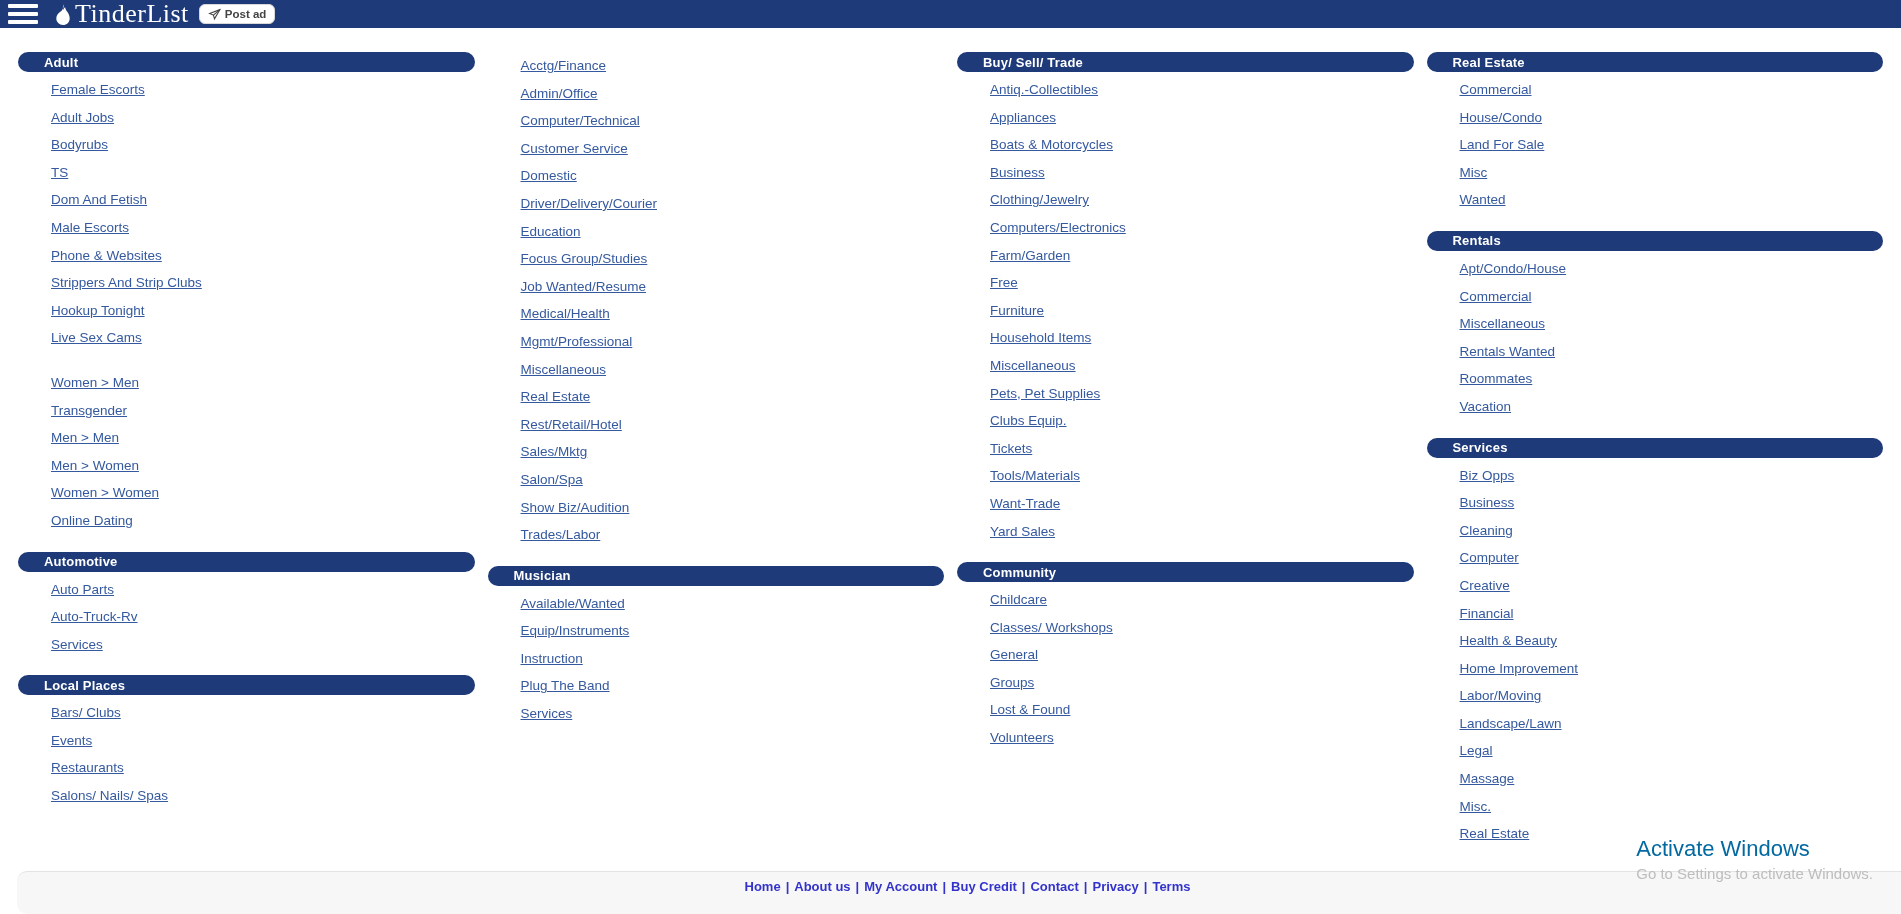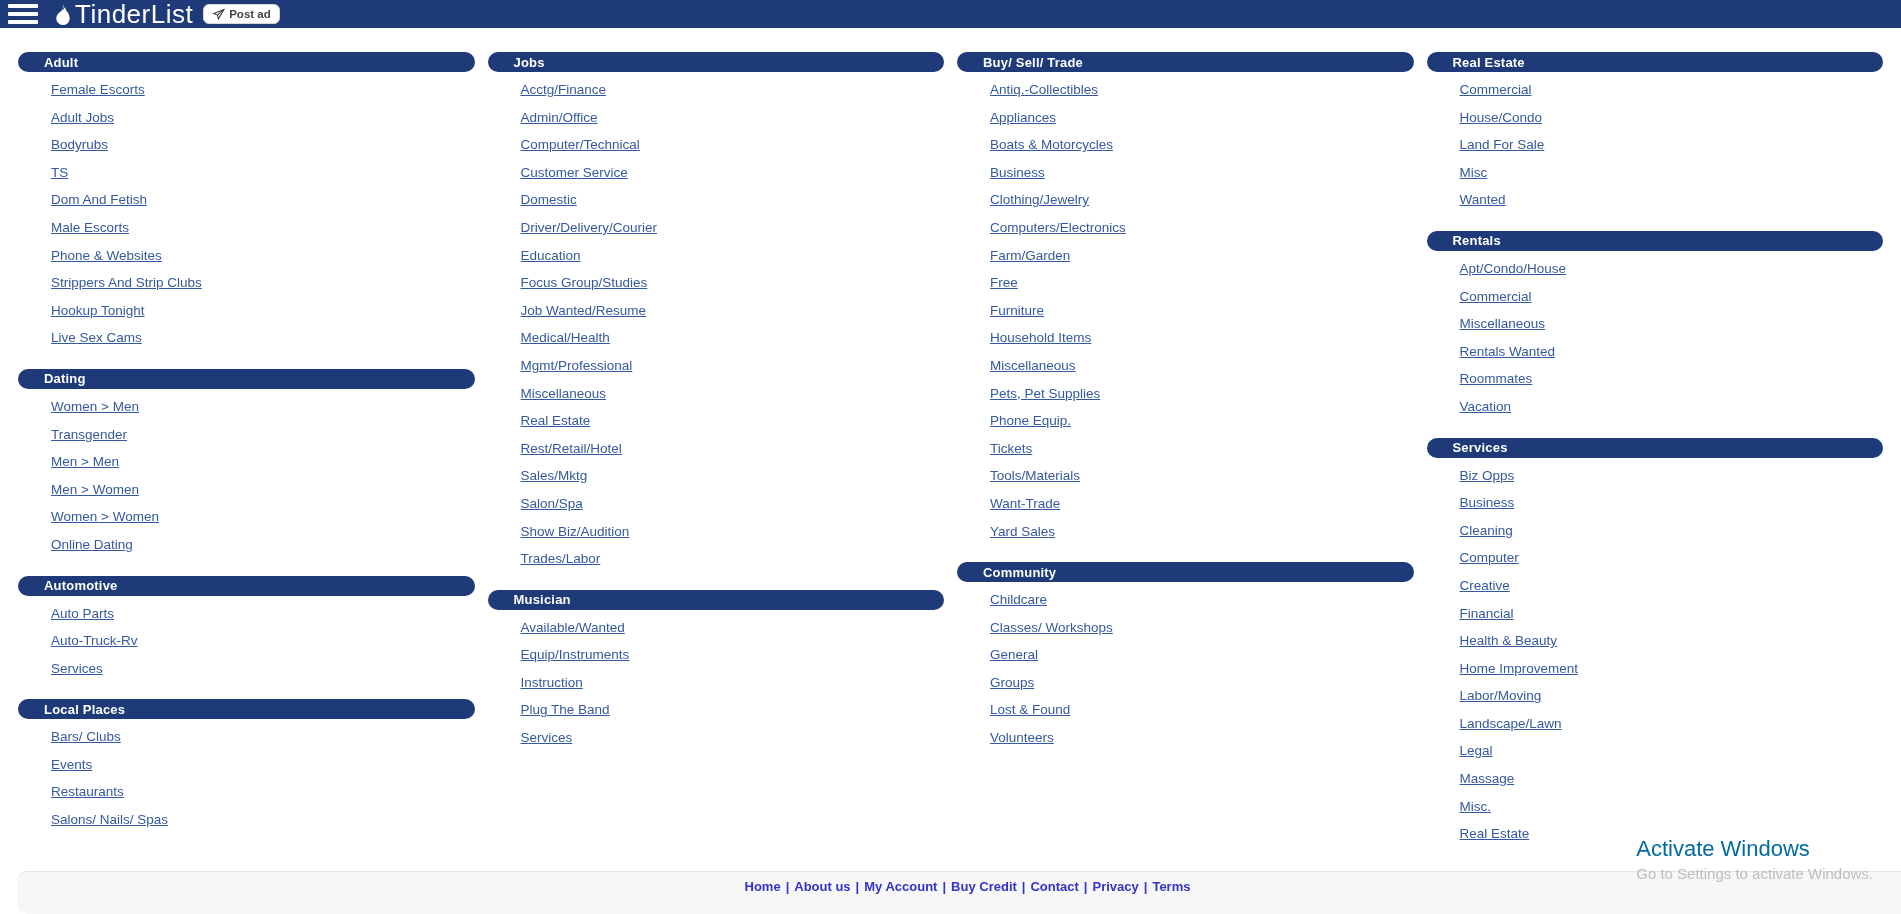--- a/index.html
+++ b/index.html
@@ -5,21 +5,21 @@
   * { margin:0; padding:0; box-sizing:border-box; }
   html,body { width:1901px; height:914px; background:#fff; overflow:hidden;
               font-family:"Liberation Sans", sans-serif; position:relative; }
 
   
   .topbar { height:28px; background:#1e3a78; display:flex; align-items:center; padding:0 6px; }
   .hamburger { width:30px; height:20px; display:flex; flex-direction:column; justify-content:space-between; cursor:pointer; margin:0 8px 0 2px; }
   .hamburger span { display:block; height:4px; background:#fff; border-radius:1px; }
   .brand { display:flex; align-items:center; color:#fff; }
   .brand .flame { width:22px; height:24px; margin:0 1px 0 6px; }
-  .brand-text { font-family:Liberation Sans, sans-serif; font-size:26px; color:#fff; letter-spacing:.5px; }
+  .brand-text { font-family:Liberation Serif, serif; font-size:26px; color:#fff; letter-spacing:.5px; }
   .postad { margin-left:10px; background:#fff; border:1px solid #d8d8d8; border-radius:6px;
             height:20px; padding:8px 8px; display:flex; align-items:center; gap:4px; cursor:pointer; }
   .postad svg { width:13px; height:13px; }
   .postad .postad-label { font-size:11.5px; font-weight:bold; color:#444; }
 
   
   .grid { display:grid; grid-template-columns:repeat(4,1fr); gap:13px; padding:0 18px; margin-top:24px; align-items:start; }
   .section { margin-bottom:17px; }
   .secbar { background:#1e3a78; height:20px; border-radius:10px; display:flex; align-items:center; margin-bottom:4px; }
   .secbar .sectitle { color:#fff; font-size:13px; font-weight:bold; padding-left:26px; letter-spacing:.2px; }
@@ -74,23 +74,20 @@
         <a class="cat-link">Bodyrubs</a>
         <a class="cat-link">TS</a>
         <a class="cat-link">Dom And Fetish</a>
         <a class="cat-link">Male Escorts</a>
         <a class="cat-link">Phone &amp; Websites</a>
         <a class="cat-link">Strippers And Strip Clubs</a>
         <a class="cat-link">Hookup Tonight</a>
         <a class="cat-link">Live Sex Cams</a>
       </div>
       <div class="section">
-        <div class="secbar">
-          <span class="sectitle">Dating</span>
-        </div>
         <a class="cat-link">Women &gt; Men</a>
         <a class="cat-link">Transgender</a>
         <a class="cat-link">Men &gt; Men</a>
         <a class="cat-link">Men &gt; Women</a>
         <a class="cat-link">Women &gt; Women</a>
         <a class="cat-link">Online Dating</a>
       </div>
       <div class="section">
         <div class="secbar">
           <span class="sectitle">Automotive</span>
@@ -104,23 +101,20 @@
           <span class="sectitle">Local Places</span>
         </div>
         <a class="cat-link">Bars/ Clubs</a>
         <a class="cat-link">Events</a>
         <a class="cat-link">Restaurants</a>
         <a class="cat-link">Salons/ Nails/ Spas</a>
       </div>
     </div>
     <div>
       <div class="section">
-        <div class="secbar">
-          <span class="sectitle">Jobs</span>
-        </div>
         <a class="cat-link">Acctg/Finance</a>
         <a class="cat-link">Admin/Office</a>
         <a class="cat-link">Computer/Technical</a>
         <a class="cat-link">Customer Service</a>
         <a class="cat-link">Domestic</a>
         <a class="cat-link">Driver/Delivery/Courier</a>
         <a class="cat-link">Education</a>
         <a class="cat-link">Focus Group/Studies</a>
         <a class="cat-link">Job Wanted/Resume</a>
         <a class="cat-link">Medical/Health</a>
@@ -154,21 +148,21 @@
         <a class="cat-link">Boats &amp; Motorcycles</a>
         <a class="cat-link">Business</a>
         <a class="cat-link">Clothing/Jewelry</a>
         <a class="cat-link">Computers/Electronics</a>
         <a class="cat-link">Farm/Garden</a>
         <a class="cat-link">Free</a>
         <a class="cat-link">Furniture</a>
         <a class="cat-link">Household Items</a>
         <a class="cat-link">Miscellaneous</a>
         <a class="cat-link">Pets, Pet Supplies</a>
-        <a class="cat-link">Phone Equip.</a>
+        <a class="cat-link">Clubs Equip.</a>
         <a class="cat-link">Tickets</a>
         <a class="cat-link">Tools/Materials</a>
         <a class="cat-link">Want-Trade</a>
         <a class="cat-link">Yard Sales</a>
       </div>
       <div class="section">
         <div class="secbar">
           <span class="sectitle">Community</span>
         </div>
         <a class="cat-link">Childcare</a>

